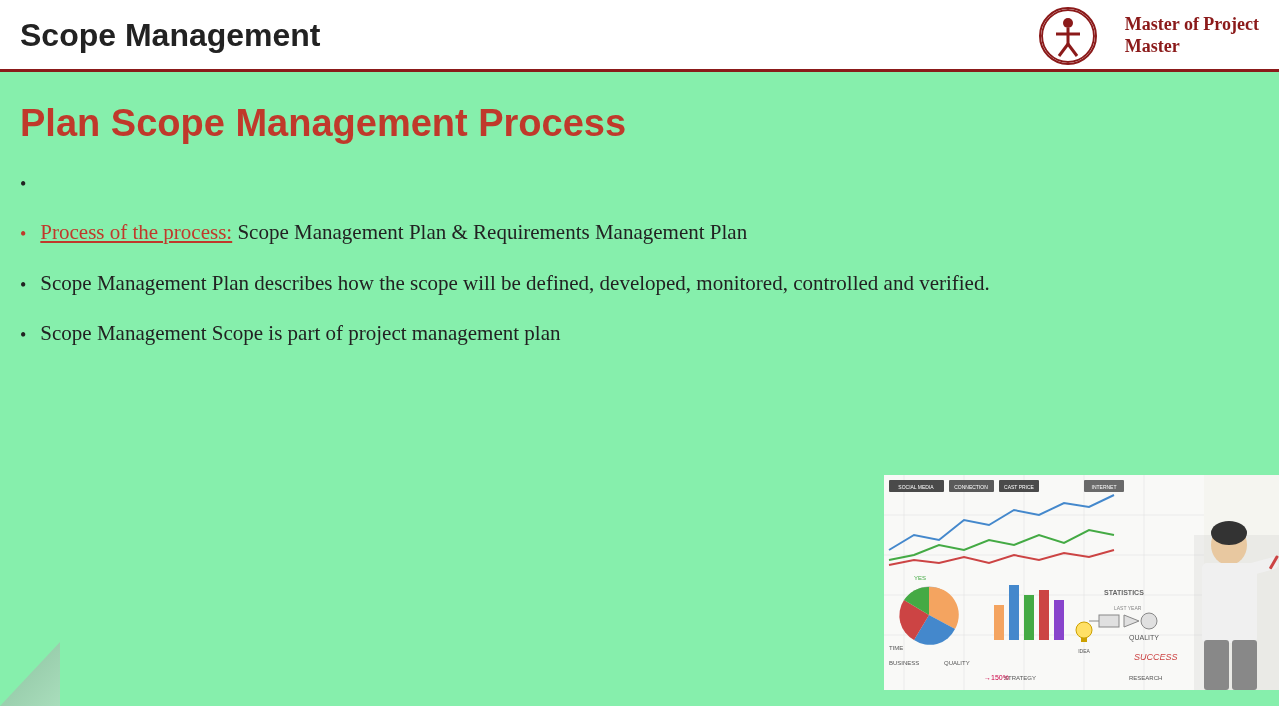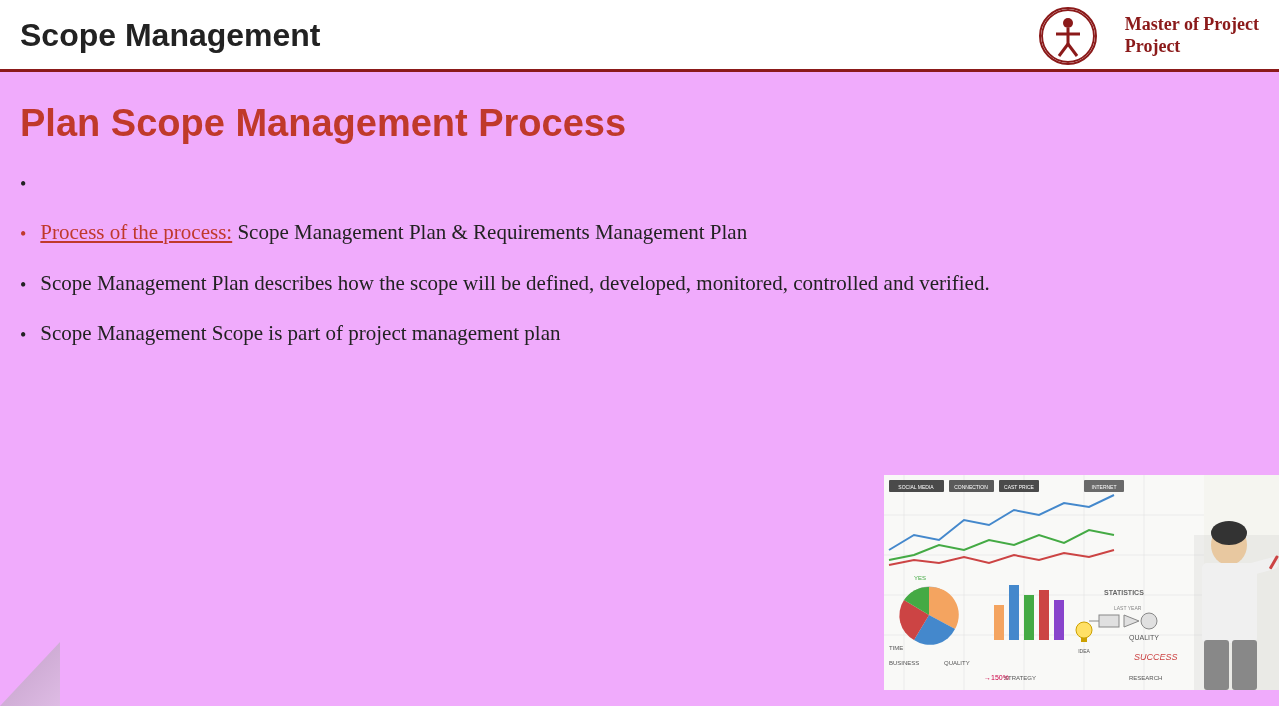--- a/index.html
+++ b/index.html
@@ -55,21 +55,21 @@
       text-align: left;
     }
 
     
     .main {
       display: flex;
       flex-direction: row;
       padding: 20px 20px 10px 20px;
       height: calc(719px - 85px);
       position: relative;
-      background: #f0abfc;
+      background: #86efac;
     }
 
     
     .left-deco {
       position: absolute;
       left: 0;
       bottom: 0;
       width: 60px;
       height: 160px;
       background: linear-gradient(135deg, #555 0%, #999 50%, #ccc 100%);
@@ -168,21 +168,21 @@
         <line x1="27" y1="19" x2="27" y2="35" stroke="#8b1a1a" stroke-width="3"></line>
 
         <line x1="15" y1="25" x2="39" y2="25" stroke="#8b1a1a" stroke-width="3"></line>
 
         <line x1="27" y1="35" x2="18" y2="47" stroke="#8b1a1a" stroke-width="3"></line>
         <line x1="27" y1="35" x2="36" y2="47" stroke="#8b1a1a" stroke-width="3"></line>
       </svg>
     </div>
     <div class="logo-text">
       <span>Master of Project</span><br>
-      <span>Project</span>
+      <span>Master</span>
     </div>
   </div>
 </div>
 
 <div class="main">
 
   <div class="left-deco"></div>
 
   <div class="content-area">
 

